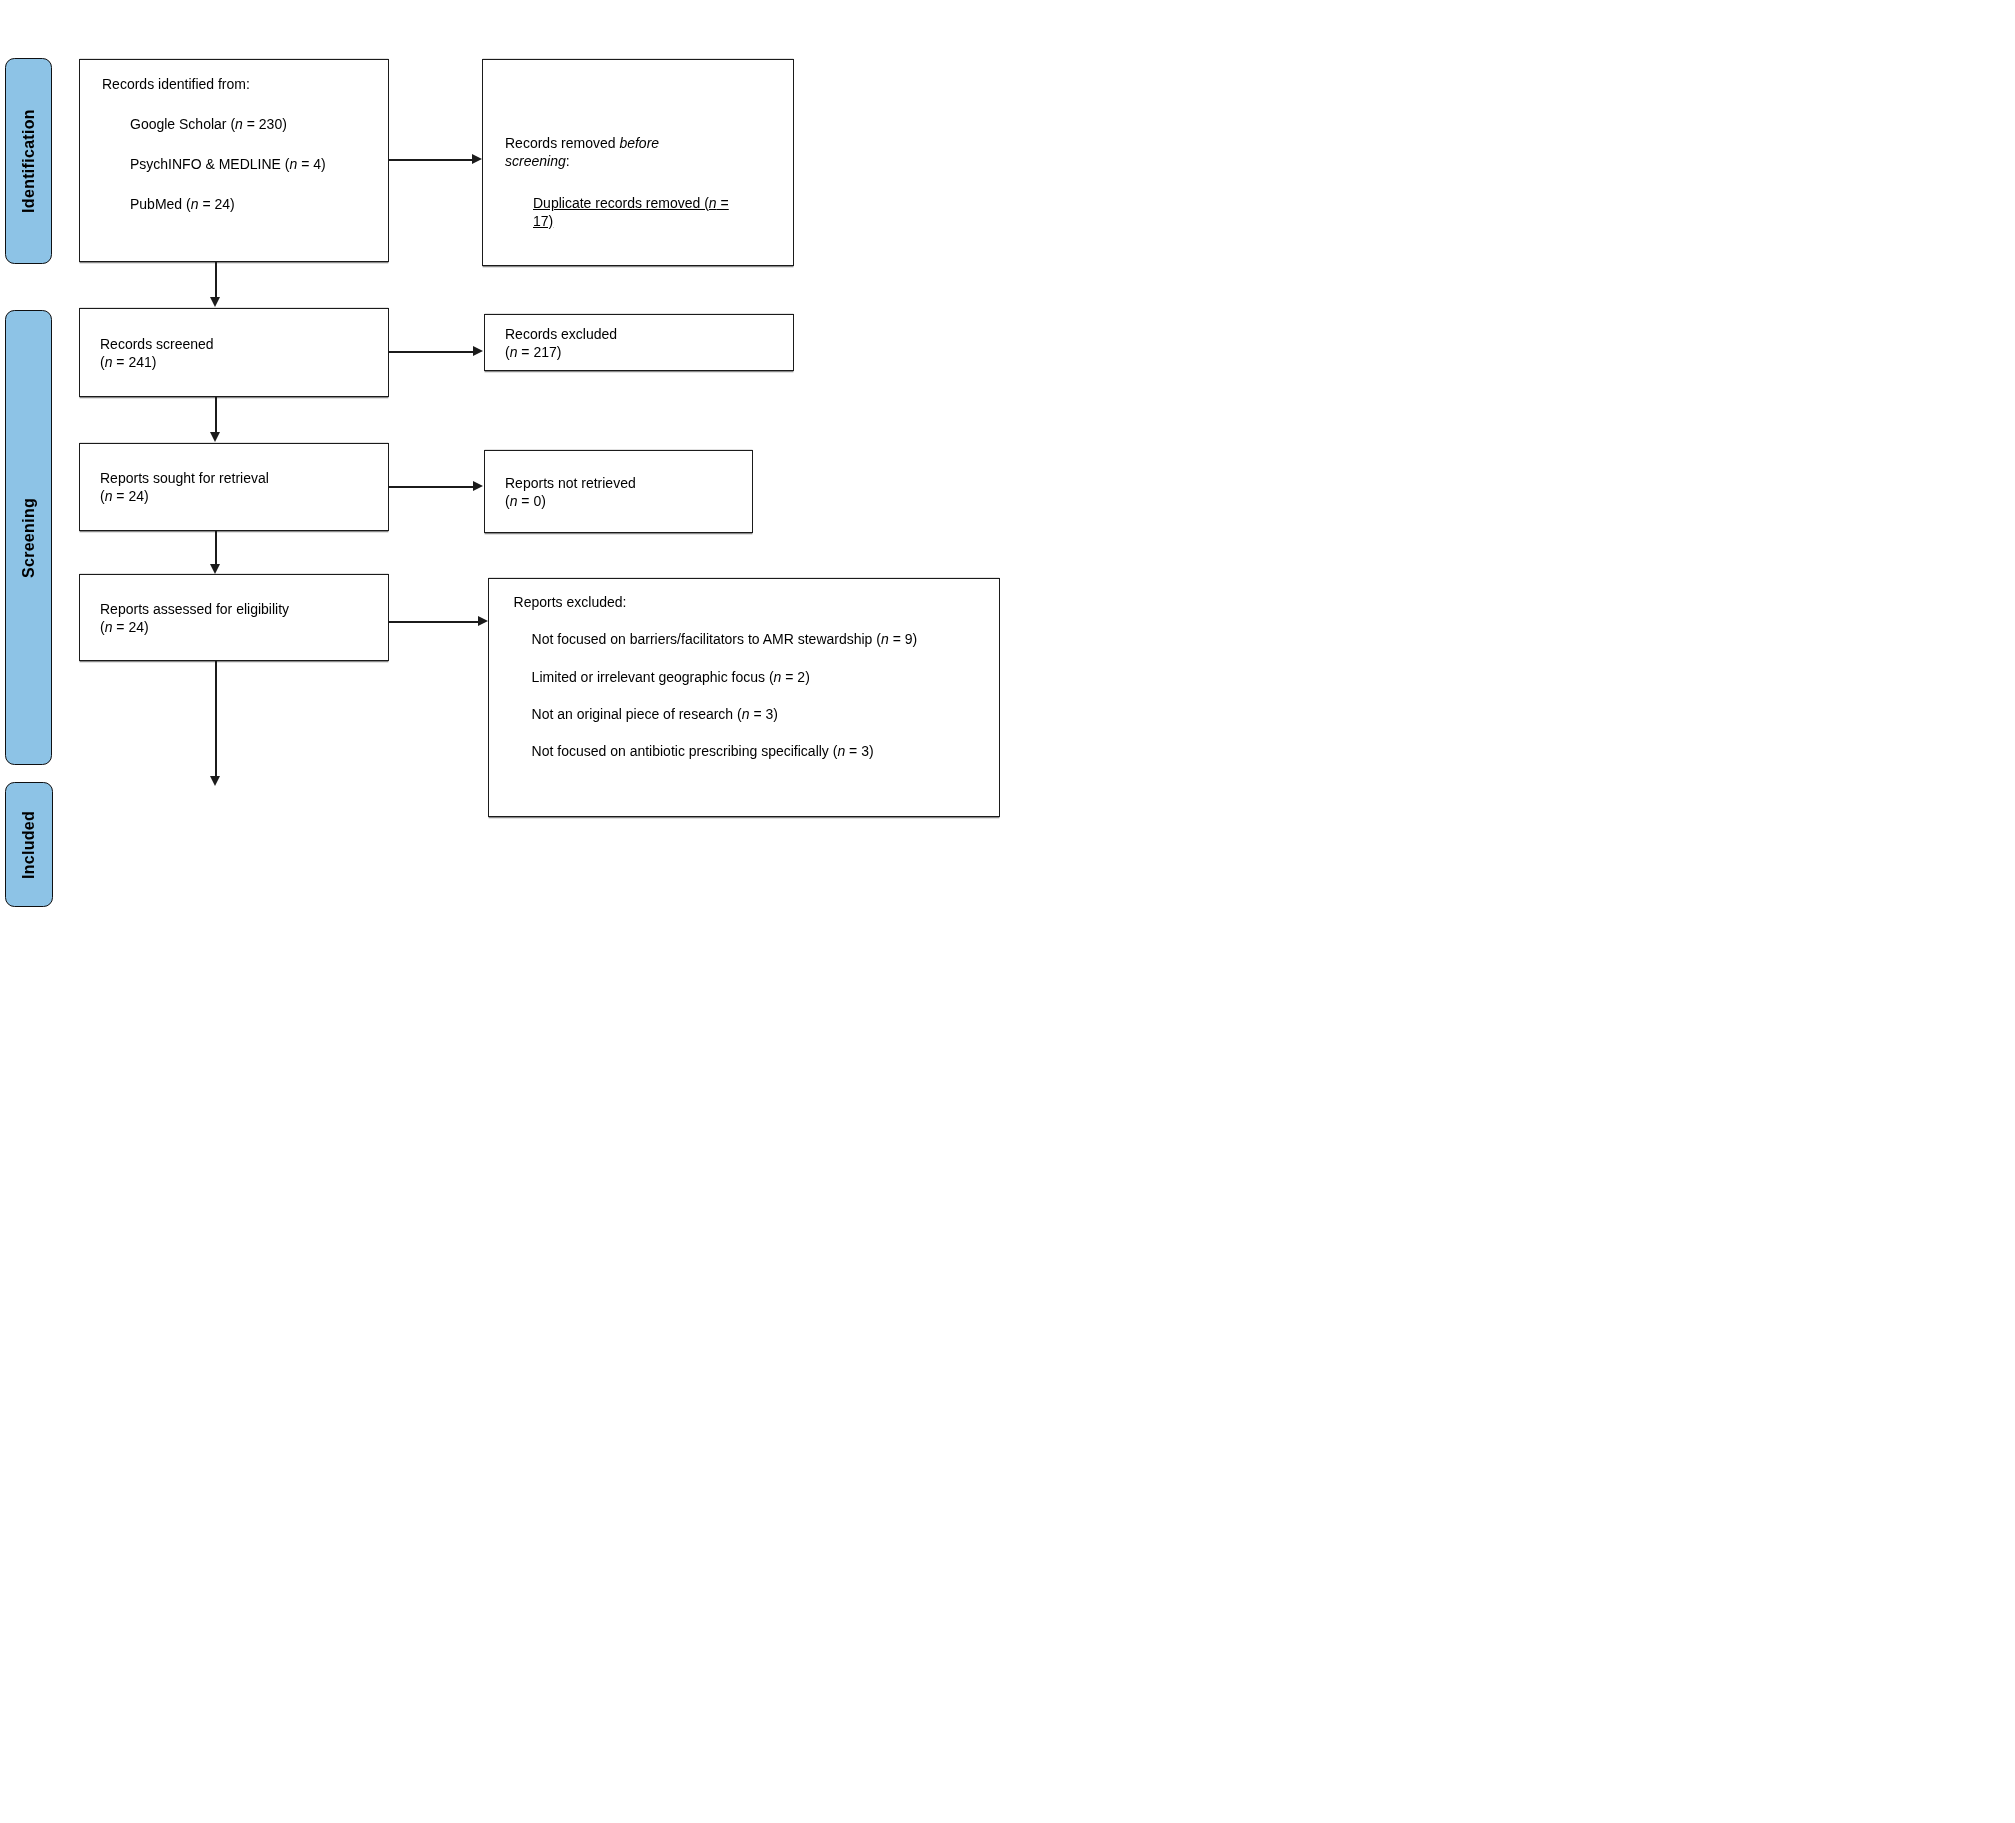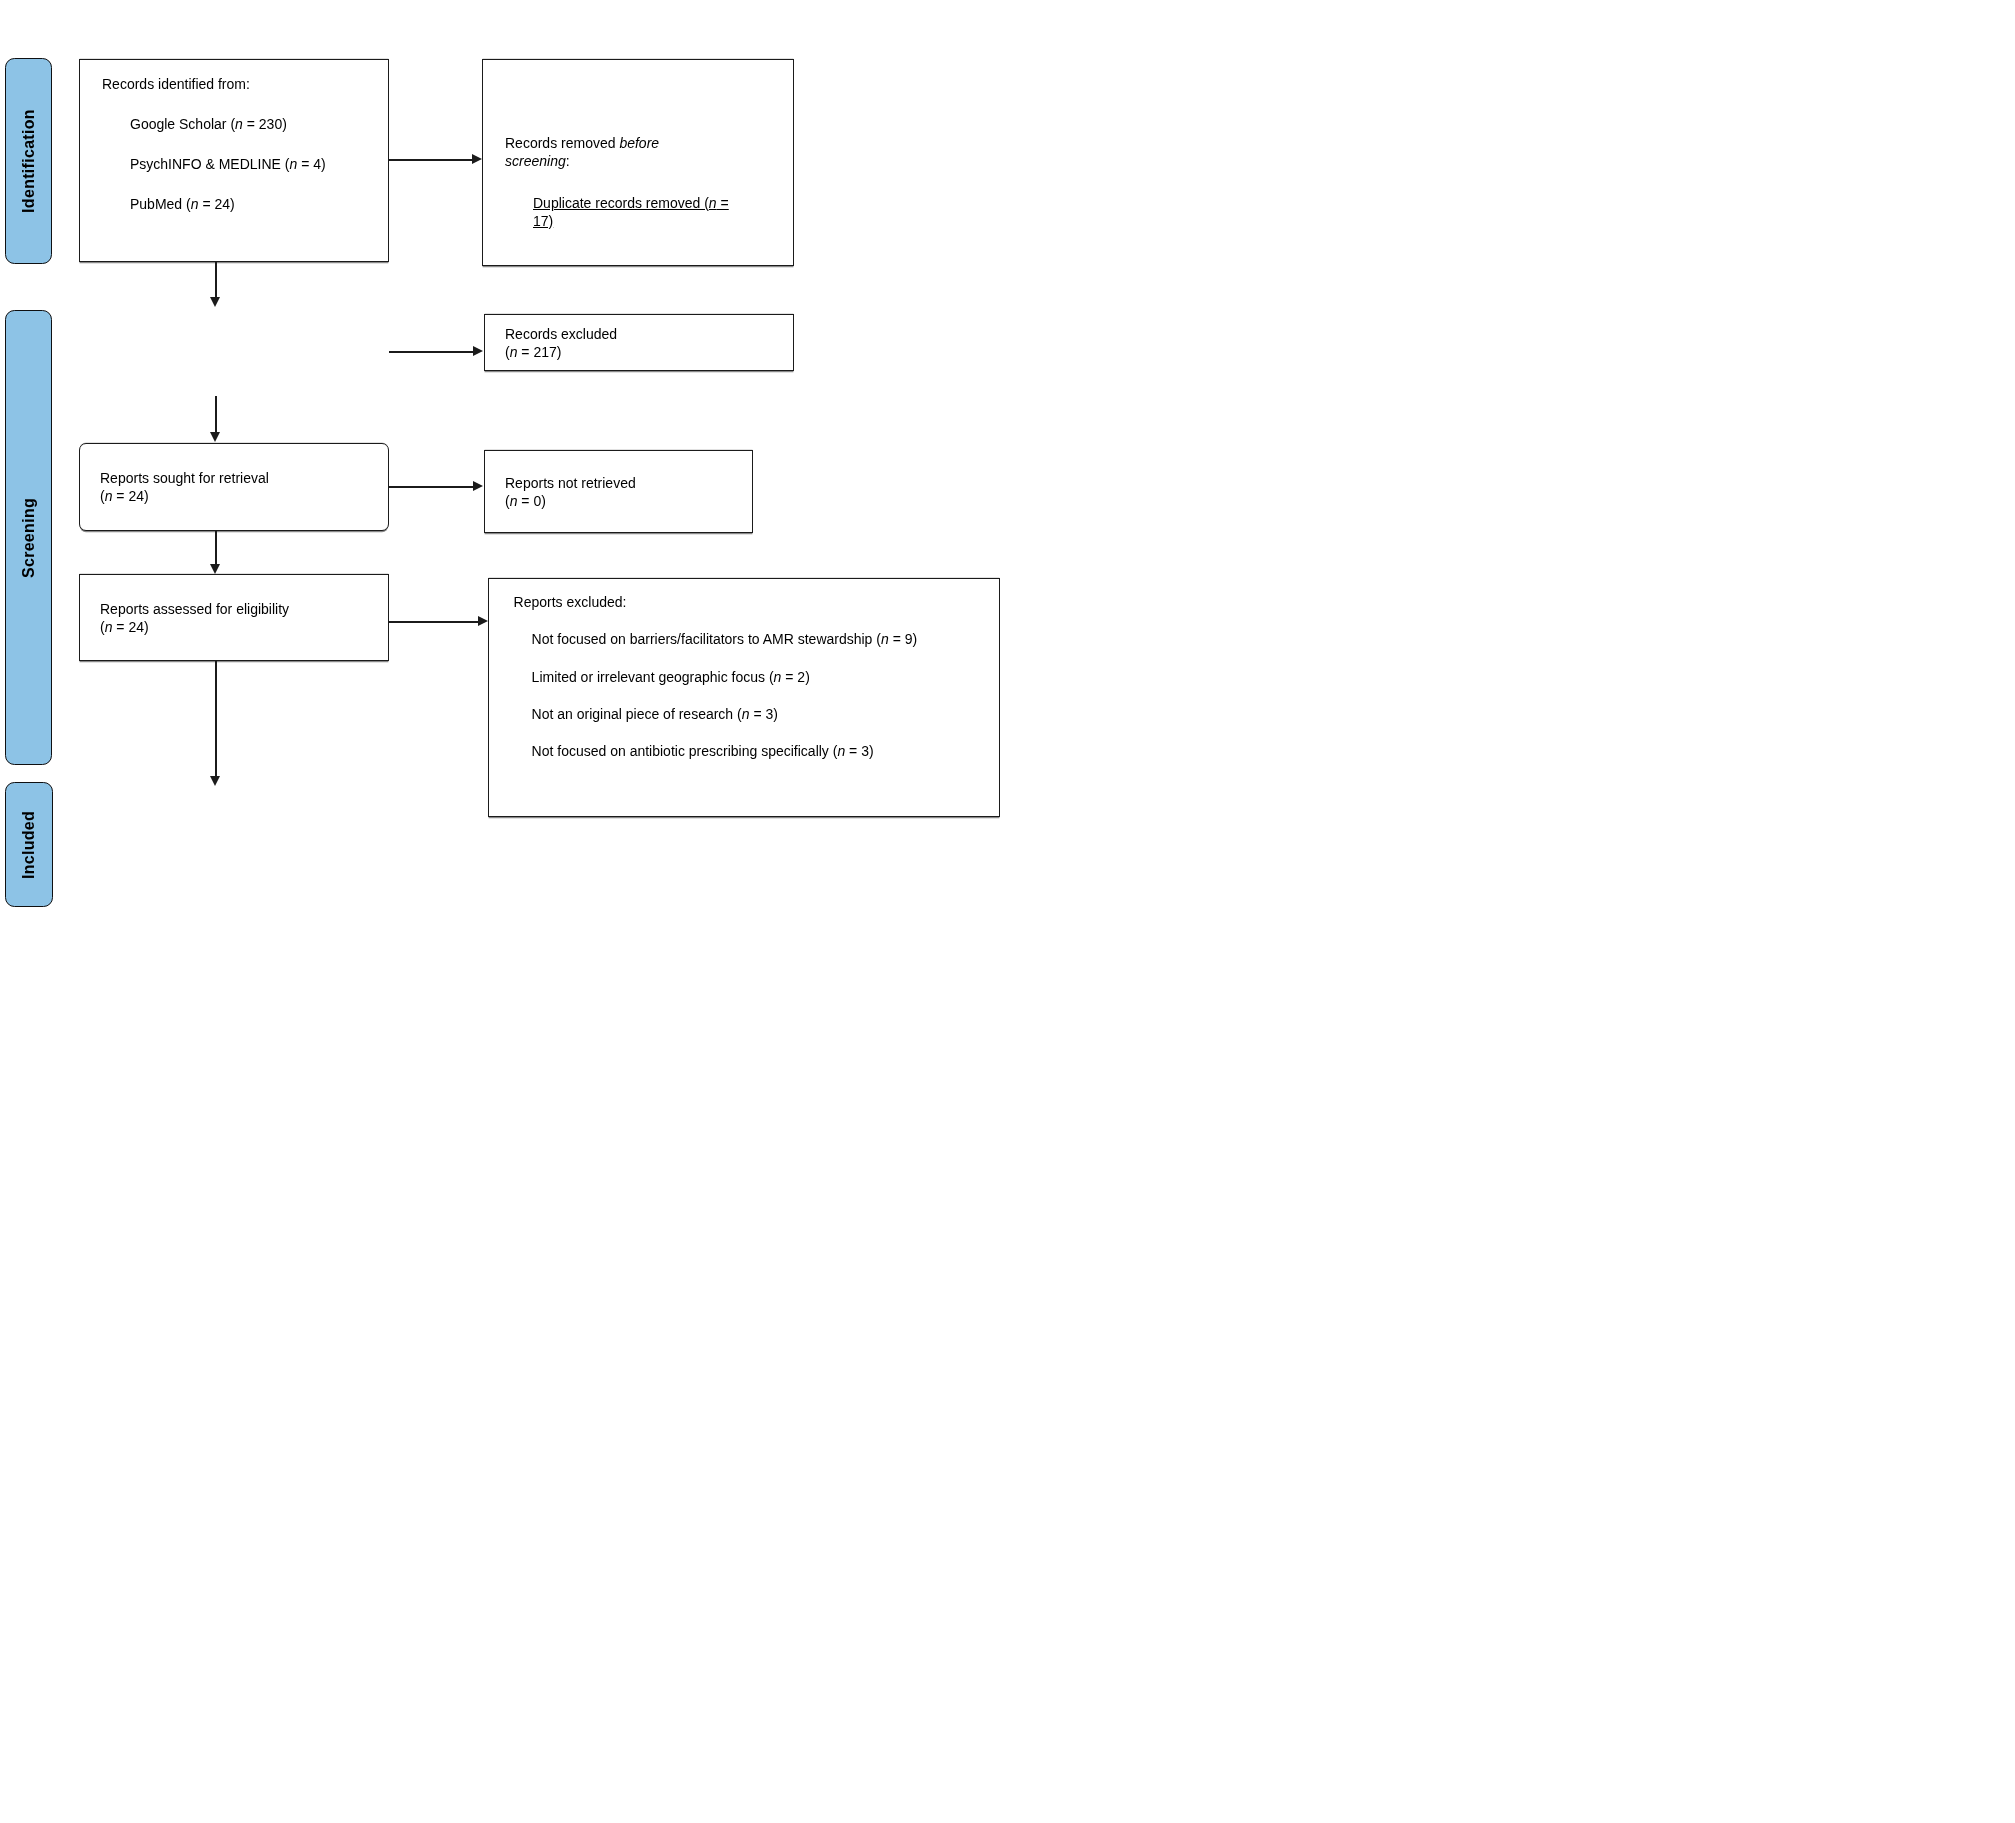--- a/index.html
+++ b/index.html
@@ -46,21 +46,21 @@
   .box .item{margin-top:20px;margin-left:28px;}
   .box.center{display:flex;flex-direction:column;justify-content:center;padding:0 17.6px 0 20px;}
 
   .b1{left:79px;top:59px;width:310px;height:203px;padding:15.2px 16.4px 11.7px 22px;}
   .b1 .item{margin-top:22px;max-width:199px;}
   .r1{left:482px;top:59px;width:312px;height:207px;padding:38px 16.4px 11.7px 22px;}
   .r1 .heading{max-width:217px;margin-top:36px;}
   .r1 .item{margin-top:23.5px;max-width:205px;text-decoration:underline;}
   .b2{left:79px;top:308px;width:310px;height:89px;}
   .r2{left:484px;top:314px;width:310px;height:57px;}
-  .b3{left:79px;top:443px;width:310px;height:88px;border-radius:7px;}
+  .b3{left:79px;top:443px;width:310px;height:88px;}
   .r3{left:484px;top:450px;width:269px;height:83px;}
   .b4{left:79px;top:574px;width:310px;height:87px;}
   .r4{left:488px;top:578px;width:512px;height:239px;padding:14px 17.6px 10.6px 24.6px;}
   .r4 .item{margin-top:19.3px;margin-left:18px;max-width:410px;}
   .b5{left:79px;top:786px;width:305px;height:122px;}
 
   
   .arrow-h{position:absolute;height:11.7px;}
   .arrow-h .shaft{position:absolute;left:0;right:7.6px;top:5px;height:1.8px;background:var(--ink);}
   .arrow-h .head{position:absolute;right:0;top:0;width:0;height:0;
@@ -100,20 +100,24 @@
     <div class="item">Google Scholar (<i>n</i> = 230)</div>
     <div class="item">PsychINFO &amp; MEDLINE (<i>n</i> = 4)</div>
     <div class="item">PubMed (<i>n</i> = 24)</div>
   </div>
 
   <div class="box r1">
     <div class="heading">Records removed <i>before screening</i>:</div>
     <div class="item">Duplicate records removed (<i>n</i> = 17)</div>
   </div>
 
+  <div class="box b2 center">
+    <div>Records screened</div>
+    <div>(<i>n</i> = 241)</div>
+  </div>
 
   <div class="box r2 center">
     <div>Records excluded</div>
     <div>(<i>n</i> = 217)</div>
   </div>
 
   <div class="box b3 center">
     <div>Reports sought for retrieval</div>
     <div>(<i>n</i> = 24)</div>
   </div>

